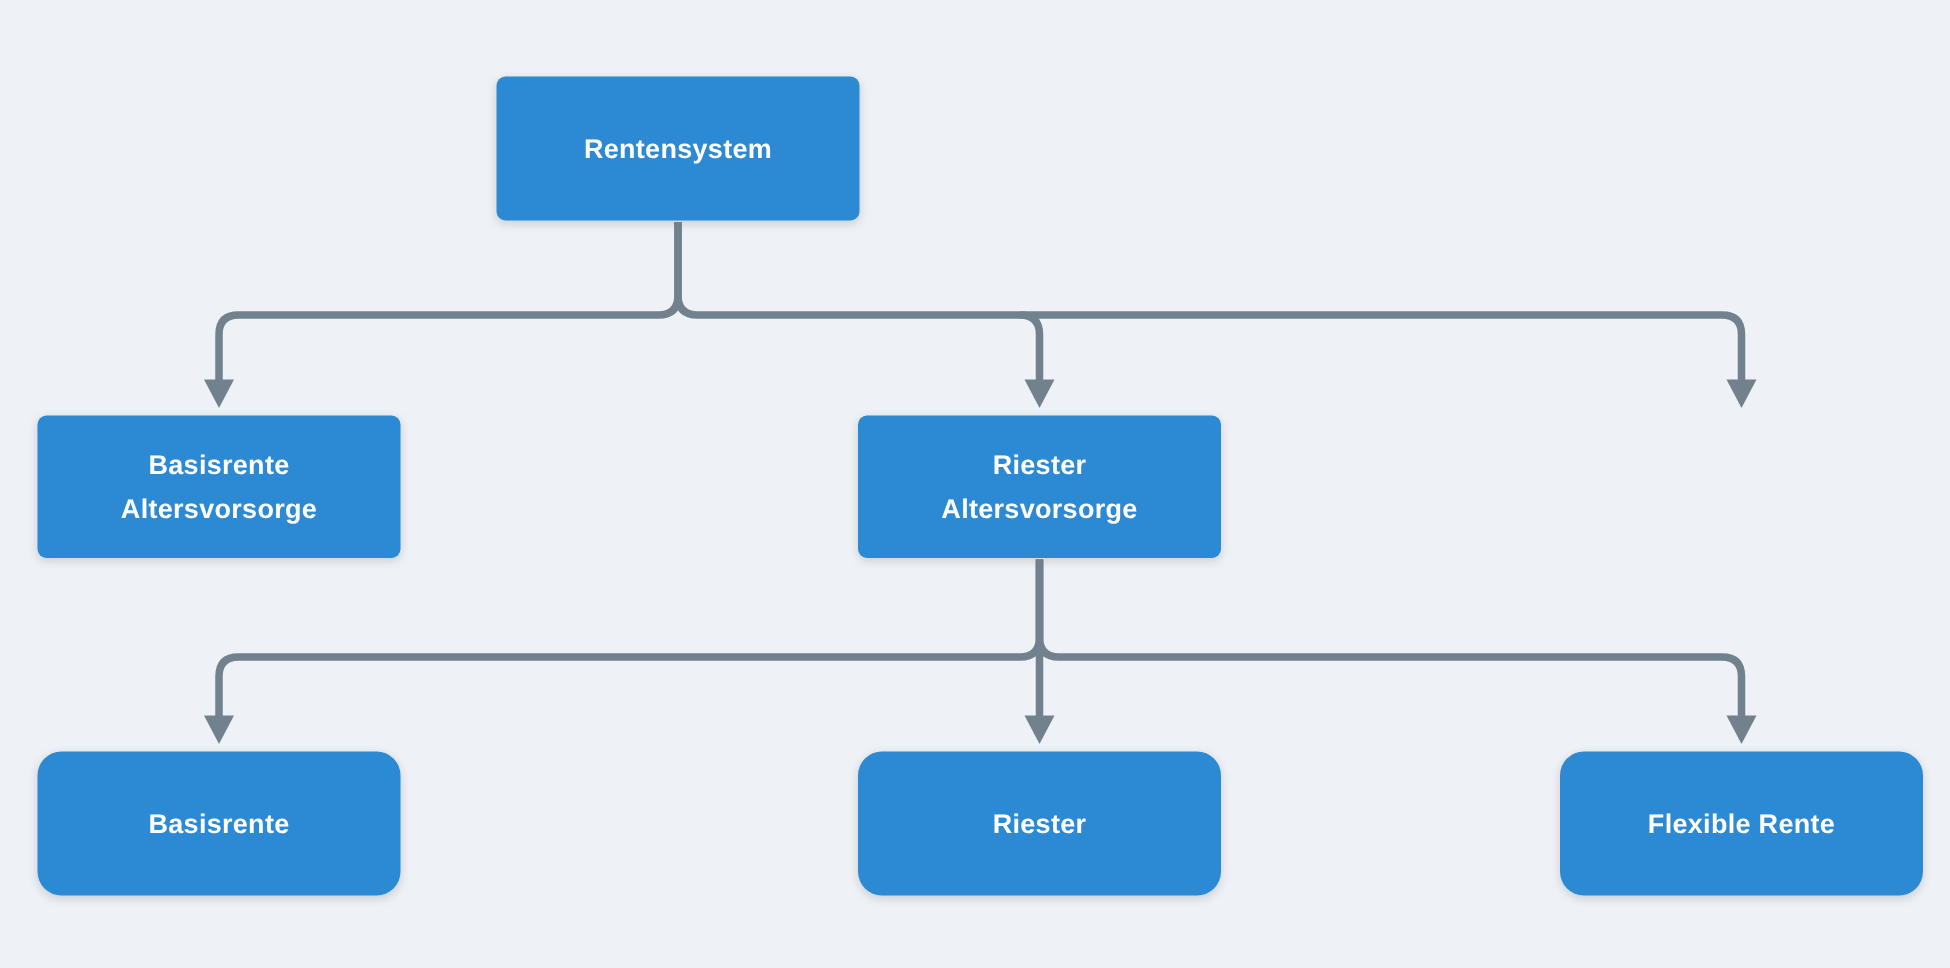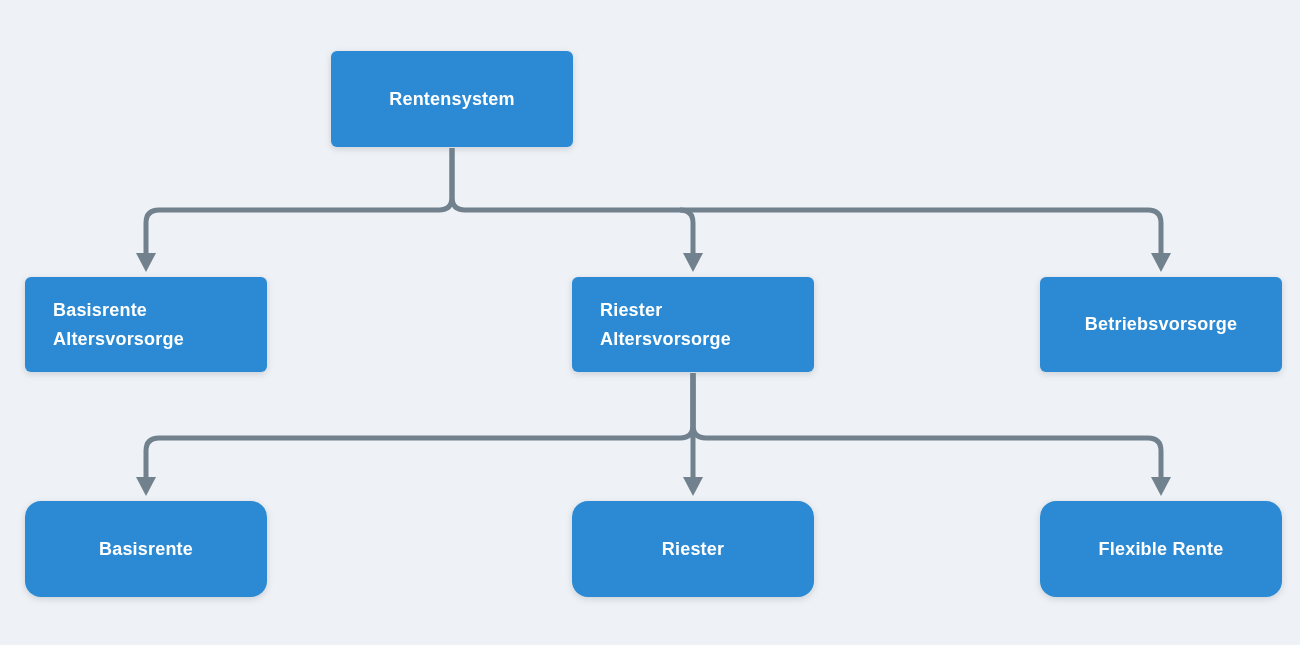--- a/index.html
+++ b/index.html
@@ -42,21 +42,21 @@
   .node {
     position: absolute;
     width: 242px;
     height: 96px;
     background: var(--node-fill);
     border-radius: 6px;
     box-shadow: 0 2px 6px rgba(110, 125, 140, 0.28);
     display: flex;
     align-items: center;
     justify-content: center;
-    text-align: left;
+    text-align: center;
   }
   .node .label {
     color: var(--node-text);
     font-size: 18px;
     font-weight: bold;
     line-height: 29px;
     letter-spacing: 0.2px;
     padding: 0 28px;
   }
   
@@ -95,23 +95,20 @@
   </div>
 
   <div class="node r-mid c-left">
     <span class="label">Basisrente Altersvorsorge</span>
   </div>
 
   <div class="node r-mid c-center">
     <span class="label">Riester Altersvorsorge</span>
   </div>
 
-  <div class="node r-mid c-right">
-    <span class="label">Betriebsvorsorge</span>
-  </div>
 
   <div class="node r-bottom c-left">
     <span class="label">Basisrente</span>
   </div>
 
   <div class="node r-bottom c-center">
     <span class="label">Riester</span>
   </div>
 
   <div class="node r-bottom c-right">

